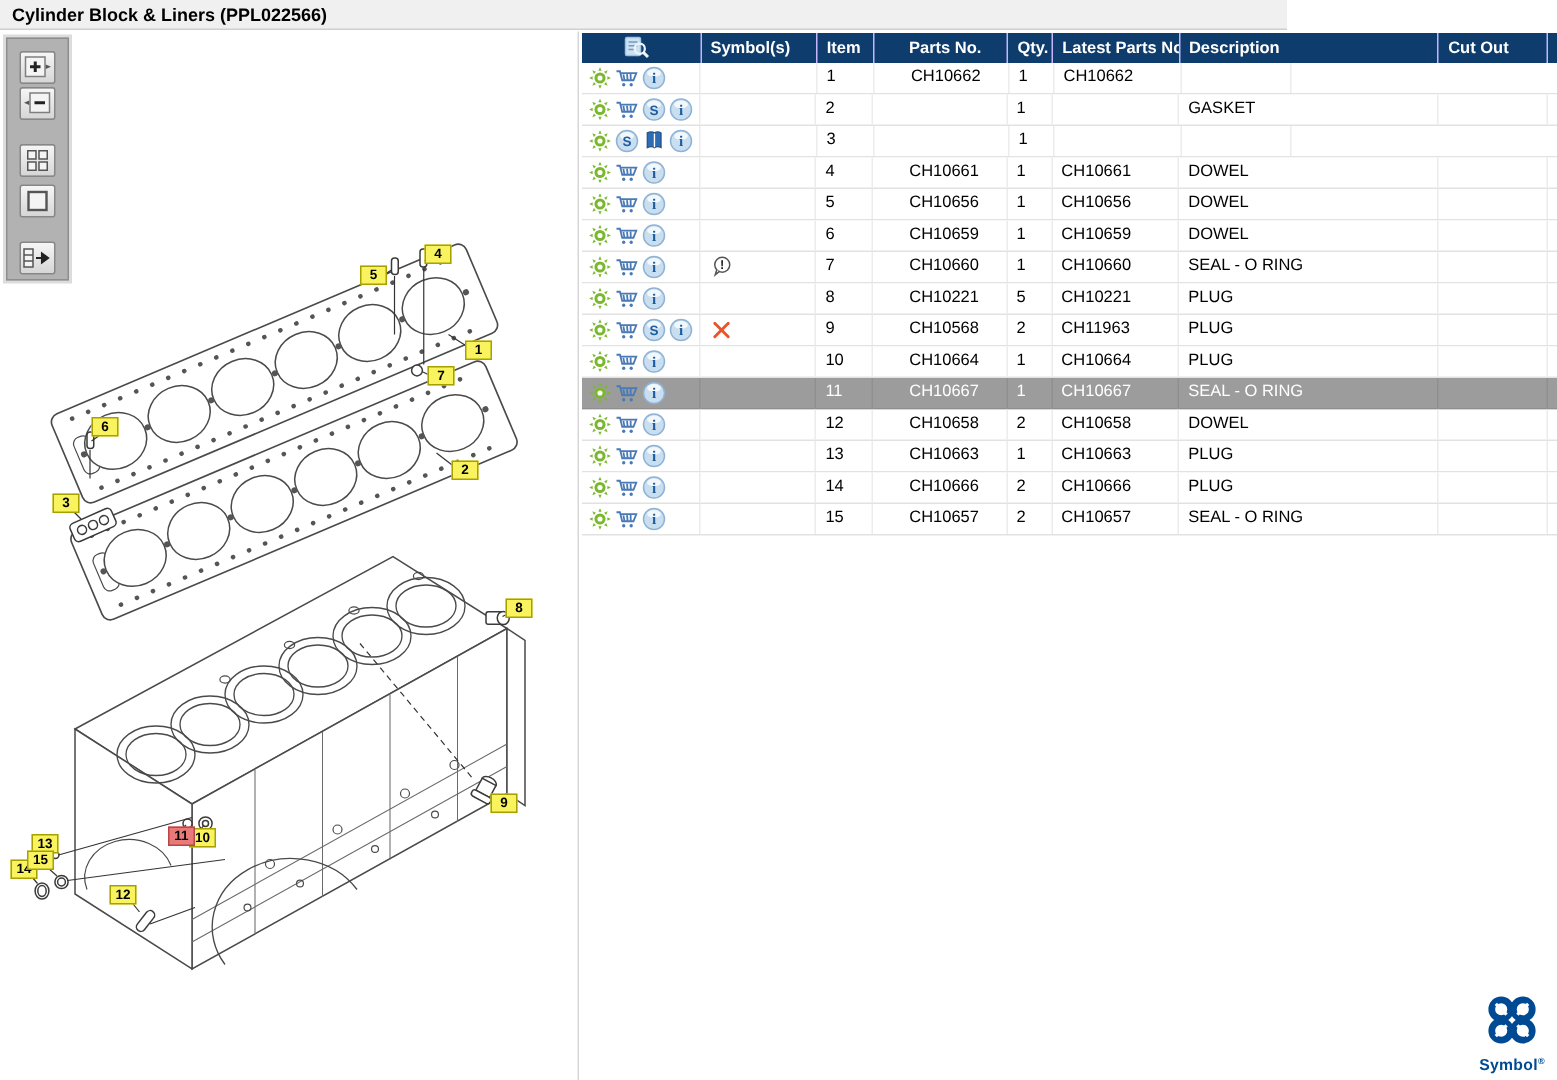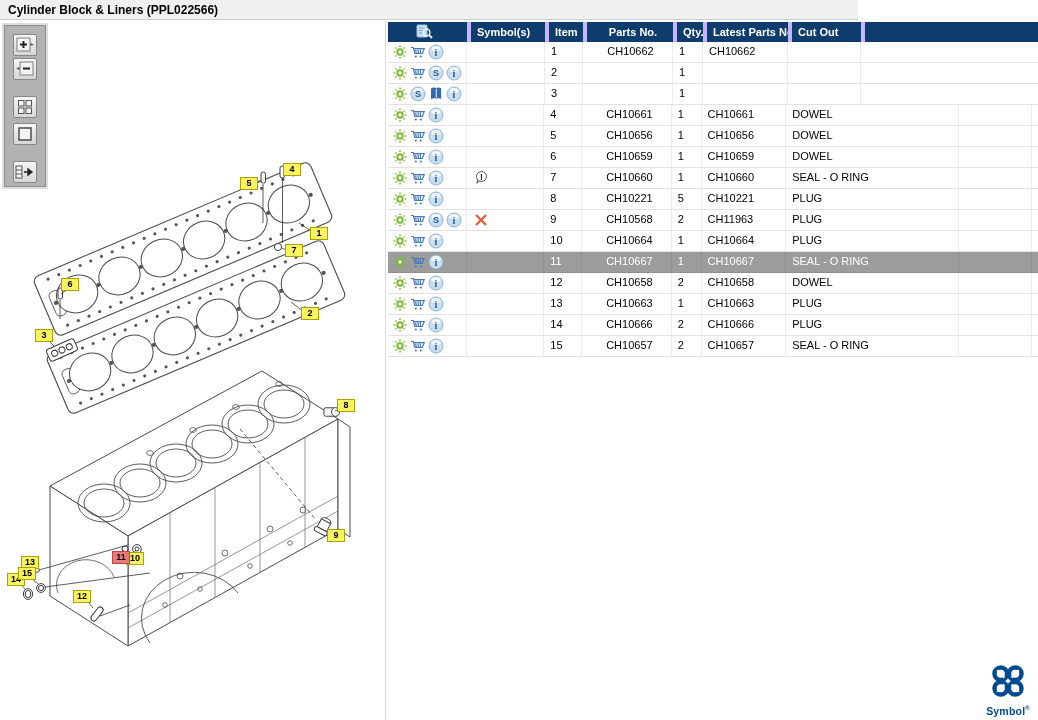--- a/index.html
+++ b/index.html
@@ -36,21 +36,21 @@
   .tbtn{
     position:absolute;left:8px;width:24px;height:22px;
     background:linear-gradient(#f6f6f6,#d6d6d6);
     border:1px solid #878787;border-radius:2px;
     display:flex;align-items:center;justify-content:center;
     cursor:pointer;box-sizing:border-box;padding:0;
   }
   
   .table-pane{position:absolute;left:388px;top:22px;width:650px;}
   .thead{display:flex;height:20px;background:#0e3c6c;color:#fff;font-size:11px;font-weight:bold;}
-  .thead .hc{line-height:20px;padding-left:6px;box-sizing:border-box;white-space:nowrap;overflow:hidden;border-left:4px solid #c4b5fd;}
+  .thead .hc{line-height:20px;padding-left:6px;box-sizing:border-box;white-space:nowrap;overflow:hidden;border-left:1px solid #c4b5fd;}
   .thead .hc:first-child{border-left:none;padding-left:26px;}
   .trow{display:flex;height:20px;border-bottom:1px solid #e2e2e2;background:#fff;font-size:11px;color:#000;cursor:pointer;}
   .trow .tc{line-height:19px;padding-left:6px;box-sizing:border-box;white-space:nowrap;overflow:hidden;border-right:1px solid #ececec;}
   .trow.sel{background:#9c9c9c;color:#fff;border-bottom-color:#8f8f8f;}
   .trow.sel .tc{border-right-color:#909090;}
   .c0{width:79px;}.c1{width:78px;}.c2{width:38px;}.c3{width:90px;text-align:center;}
   .c4{width:30px;}.c5{width:85px;}.c6{width:174px;}.c7{width:73px;}
   .c8{width:3px;border-right:none !important;}
   .actions{padding-left:2px !important;}
   .ic{width:16px;height:16px;display:inline-block;margin:1.5px 0 0 2px;vertical-align:top;}
@@ -262,20 +262,21 @@
             <circle cx="10.5" cy="8.5" r="3.4" fill="none" stroke="#eef4fa" stroke-width="1.5"></circle>
             <line x1="12.9" y1="10.9" x2="16" y2="14" stroke="#eef4fa" stroke-width="2"></line>
           </svg>
       </span>
     </div>
     <div class="hc c1">Symbol(s)</div>
     <div class="hc c2">Item</div>
     <div class="hc c3">Parts No.</div>
     <div class="hc c4">Qty.</div>
     <div class="hc c5">Latest Parts No.</div>
+    <div class="hc c6">Description</div>
     <div class="hc c7">Cut Out</div>
     <div class="hc c8"></div>
   </div>
   <div>
       <div class="trow">
         <div class="tc c0 actions"><span class="ic"><svg viewBox="0 0 16 16" width="16" height="16">
               <g fill="#7cb82f">
                 <path d="M8 .8l1.1 2.3H6.9zM8 15.2l1.1-2.3H6.9zM.8 8l2.3-1.1v2.2zM15.2 8l-2.3-1.1v2.2zM2.9 2.9l2.4 1-1.4 1.4zM13.1 13.1l-2.4-1 1.4-1.4zM13.1 2.9l-1 2.4-1.4-1.4zM2.9 13.1l1-2.4 1.4 1.4z"></path>
                 <circle cx="8" cy="8" r="3.7"></circle>
               </g>
@@ -321,20 +322,21 @@
             </svg></span><span class="ic"><svg viewBox="0 0 16 16" width="16" height="16">
               <circle cx="8" cy="8" r="7" fill="#c9dff0" stroke="#8fb3d6"></circle>
               <ellipse cx="8" cy="4.6" rx="4.6" ry="2.6" fill="#fff" opacity="0.75"></ellipse>
               <text x="8" y="11.6" text-anchor="middle" font-size="10" font-weight="bold" fill="#1d5c9e" font-family="Liberation Serif, serif">i</text>
             </svg></span></div>
         <div class="tc c1 symcell"></div>
         <div class="tc c2">2</div>
         <div class="tc c3"></div>
         <div class="tc c4">1</div>
         <div class="tc c5"></div>
+        <div class="tc c6">GASKET</div>
         <div class="tc c7"></div>
         <div class="tc c8"></div>
       </div>
       <div class="trow">
         <div class="tc c0 actions"><span class="ic"><svg viewBox="0 0 16 16" width="16" height="16">
               <g fill="#7cb82f">
                 <path d="M8 .8l1.1 2.3H6.9zM8 15.2l1.1-2.3H6.9zM.8 8l2.3-1.1v2.2zM15.2 8l-2.3-1.1v2.2zM2.9 2.9l2.4 1-1.4 1.4zM13.1 13.1l-2.4-1 1.4-1.4zM13.1 2.9l-1 2.4-1.4-1.4zM2.9 13.1l1-2.4 1.4 1.4z"></path>
                 <circle cx="8" cy="8" r="3.7"></circle>
               </g>
               <circle cx="8" cy="8" r="1.7" fill="#fff"></circle>

